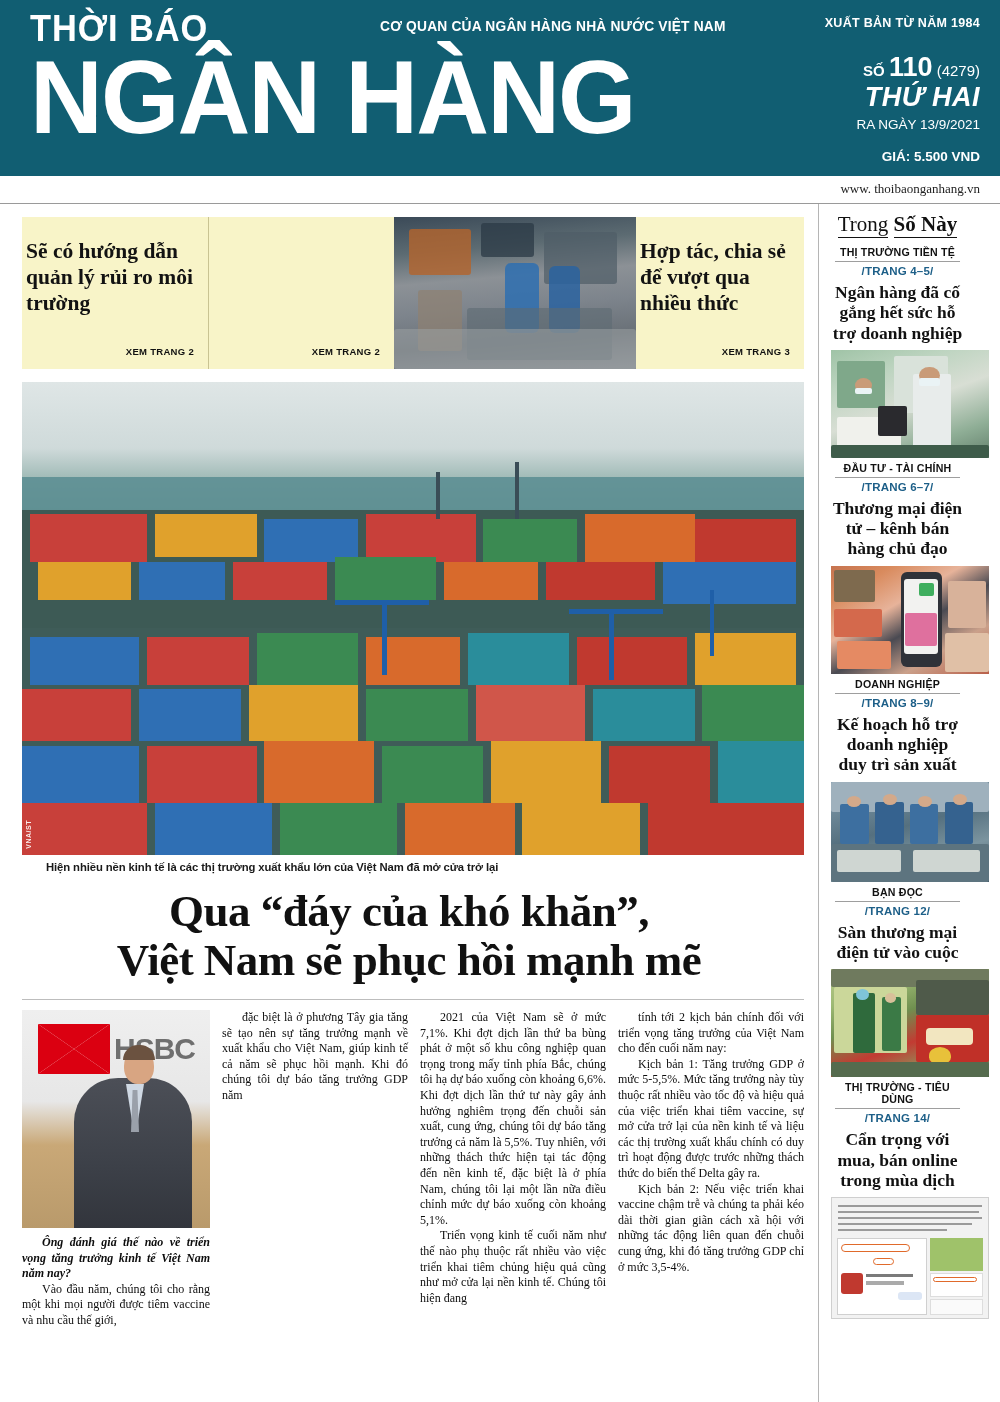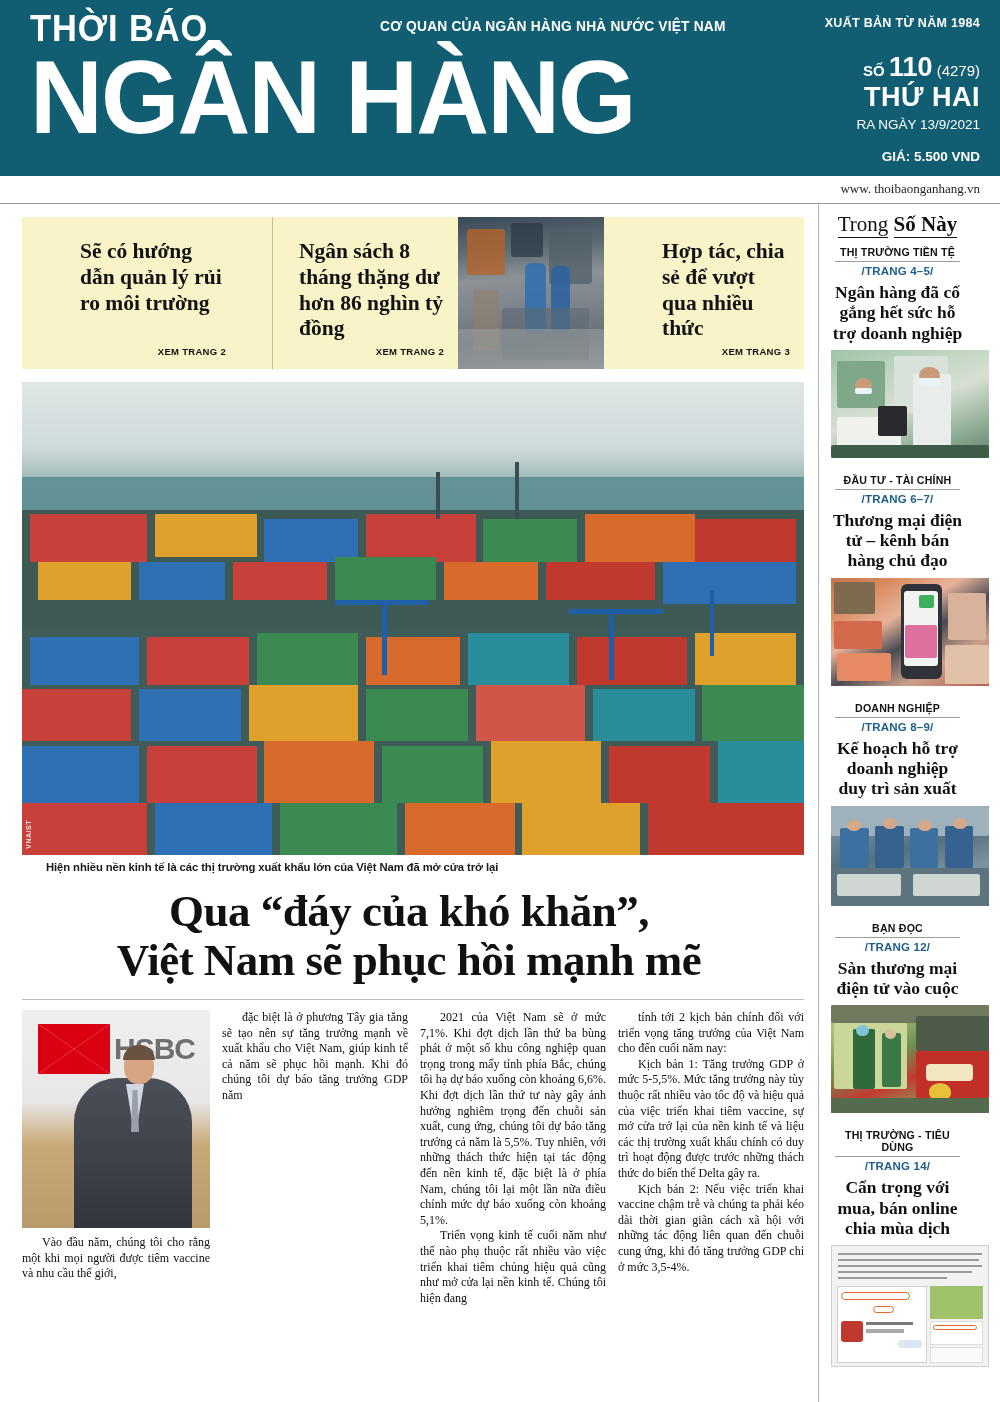--- a/index.html
+++ b/index.html
@@ -53,21 +53,21 @@
     position: absolute;
     right: 20px; top: 16px;
     text-align: right;
     font-family: "Liberation Sans", sans-serif;
     width: 220px;
   }
   .mast-since { font-size: 12.5px; font-weight: bold; letter-spacing: 0.3px; }
   .mast-issue { margin-top: 22px; font-size: 15px; font-weight: bold; }
   .mast-issue .num { font-size: 27px; font-weight: bold; }
   .mast-issue .paren { font-size: 15px; font-weight: normal; }
-  .mast-day { font-size: 27px; font-weight: bold; letter-spacing: 0.5px; margin-top: -1px; }
+  .mast-day { font-size: 27px; font-weight: bold; letter-spacing: 0.5px; margin-top: -1px; font-style: italic; }
   .mast-date { font-size: 13.5px; margin-top: 4px; }
   .mast-price { font-size: 13.5px; font-weight: bold; margin-top: 17px; }
 
   .urlbar {
     height: 28px;
     background: #ffffff;
     position: relative;
     border-bottom: 1px solid #9a9a9a;
   }
   .urlbar .url {
@@ -87,23 +87,22 @@
 
   
   .teasers {
     display: flex;
     margin: 13px 14px 0 22px;
     height: 152px;
     background: #f8f4c8;
   }
   .teaser {
     position: relative;
-    padding: 22px 14px 0 26px;
+    padding: 22px 14px 0 4px;
     flex: 0 0 186px;
-    margin-left: 32px;
   }
   .teaser + .teaser { border-left: 1px solid #c9c392; }
   .teaser h3 {
     font-family: "Liberation Serif", serif;
     font-weight: bold;
     font-size: 21.5px;
     line-height: 1.20;
     color: #121212;
   }
   .teaser .seepage {
@@ -243,21 +242,21 @@
   .sb-title {
     text-align: center;
     font-family: "Liberation Serif", serif;
     font-size: 21px;
     margin: 2px 0 9px 0;
     color: #111;
   }
   .sb-title .t1 { border-bottom: 1.5px solid #111; padding-bottom: 1px; }
   .sb-title .t2 { font-weight: bold; border-bottom: 1.5px solid #111; padding-bottom: 1px; }
 
-  .sb-item { margin-bottom: 16px; }
+  .sb-item { margin-bottom: 4px; }
   .sb-sec {
     text-align: center;
     font-family: "Liberation Sans", sans-serif;
     font-weight: bold;
     font-size: 11.3px;
     letter-spacing: 0.2px;
     color: #111;
     padding-bottom: 3px;
     border-bottom: 1px solid #9e9e9e;
     transform: scaleX(0.94);
@@ -339,21 +338,20 @@
 <div class="page-body">
 
   <div class="left-col">
 
     <div class="teasers">
       <div class="teaser">
         <h3>Sẽ có hướng dẫn quản lý rủi ro môi trường</h3>
         <div class="seepage">XEM TRANG 2</div>
       </div>
       <div class="teaser">
-        <h3>Ngân sách 8 tháng thặng dư hơn 86 nghìn tỷ đồng</h3>
         <div class="seepage">XEM TRANG 2</div>
       </div>
       <div class="teaser-photo">
         <div class="tp-blob" style="left:6%;top:8%;width:26%;height:30%;background:#b4642c;opacity:.8"></div>
         <div class="tp-blob" style="left:36%;top:4%;width:22%;height:22%;background:#2b3a46;opacity:.75"></div>
         <div class="tp-blob" style="left:62%;top:10%;width:30%;height:34%;background:#4e5c66;opacity:.7"></div>
         <div class="tp-blob" style="left:10%;top:48%;width:18%;height:40%;background:#8f8071;opacity:.7"></div>
         <div class="tp-blob" style="left:46%;top:30%;width:14%;height:46%;background:#2e6fb0;opacity:.85;border-radius:6px"></div>
         <div class="tp-blob" style="left:64%;top:32%;width:13%;height:44%;background:#2a63a0;opacity:.85;border-radius:6px"></div>
         <div class="tp-blob" style="left:30%;top:60%;width:60%;height:34%;background:#5d6a73;opacity:.6"></div>
@@ -449,20 +447,21 @@
             <span class="tri hsbc-r"></span>
           </div>
           <div class="hsbc-word">HSBC</div>
           <div class="man">
             <span class="man-head"></span>
             <span class="man-hair"></span>
             <span class="man-shirt"></span>
             <span class="man-tie"></span>
           </div>
         </div>
+        <p class="lead">Ông đánh giá thế nào về triển vọng tăng trưởng kinh tế Việt Nam năm nay?</p>
         <p>Vào đầu năm, chúng tôi cho rằng một khi mọi người được tiêm vaccine và nhu cầu thế giới,</p>
       </div>
 
       <div class="acol">
         <p>đặc biệt là ở phương Tây gia tăng sẽ tạo nên sự tăng trưởng mạnh về xuất khẩu cho Việt Nam, giúp kinh tế cả năm sẽ phục hồi mạnh. Khi đó chúng tôi dự báo tăng trưởng GDP năm</p>
       </div>
 
       <div class="acol">
         <p>2021 của Việt Nam sẽ ở mức 7,1%. Khi đợt dịch lần thứ ba bùng phát ở một số khu công nghiệp quan trọng trong mấy tỉnh phía Bắc, chúng tôi hạ dự báo xuống còn khoảng 6,6%. Khi đợt dịch lần thứ tư này gây ảnh hưởng nghiêm trọng đến chuỗi sản xuất, cung ứng, chúng tôi dự báo tăng trưởng cả năm là 5,5%. Tuy nhiên, với những thách thức hiện tại tác động đến nền kinh tế, đặc biệt là ở phía Nam, chúng tôi lại một lần nữa điều chỉnh mức dự báo xuống còn khoảng 5,1%.</p>
         <p>Triển vọng kinh tế cuối năm như thế nào phụ thuộc rất nhiều vào việc triển khai tiêm chủng hiệu quả cũng như mở cửa lại nền kinh tế. Chúng tôi hiện đang</p>
@@ -554,21 +553,21 @@
         <span class="blob" style="left:54%;top:42%;width:46%;height:44%;background:#c03028"></span>
         <span class="blob" style="left:60%;top:54%;width:30%;height:16%;background:#f2e6c0;border-radius:4px"></span>
         <span class="blob" style="left:62%;top:72%;width:14%;height:16%;background:#e8c13a;border-radius:50% 50% 40% 40%"></span>
         <span class="blob" style="left:0;top:86%;width:100%;height:14%;background:#556b4e"></span>
       </div>
     </div>
 
     <div class="sb-item">
       <div class="sb-sec">THỊ TRƯỜNG - TIÊU DÙNG</div>
       <div class="sb-page">/TRANG 14/</div>
-      <div class="sb-head">Cẩn trọng với mua, bán online chia mùa dịch</div>
+      <div class="sb-head">Cẩn trọng với mua, bán online trong mùa dịch</div>
       <div class="sb-photo ph-screen">
         <span class="ss-line" style="left:4%;top:6%;width:92%"></span>
         <span class="ss-line" style="left:4%;top:11%;width:90%"></span>
         <span class="ss-line" style="left:4%;top:16%;width:92%"></span>
         <span class="ss-line" style="left:4%;top:21%;width:86%"></span>
         <span class="ss-line" style="left:4%;top:26%;width:70%"></span>
         <span class="ss-box" style="left:3%;top:33%;width:58%;height:64%;background:#ffffff;border:1px solid #d0d0d0"></span>
         <span class="ss-box" style="left:6%;top:38%;width:44%;height:7%;background:#ffffff;border:1.5px solid #e06a2b;border-radius:8px"></span>
         <span class="ss-box" style="left:26%;top:50%;width:14%;height:6%;border:1.5px solid #e06a2b;border-radius:8px"></span>
         <span class="ss-box" style="left:6%;top:62%;width:14%;height:18%;background:#c0392f;border-radius:3px"></span>

